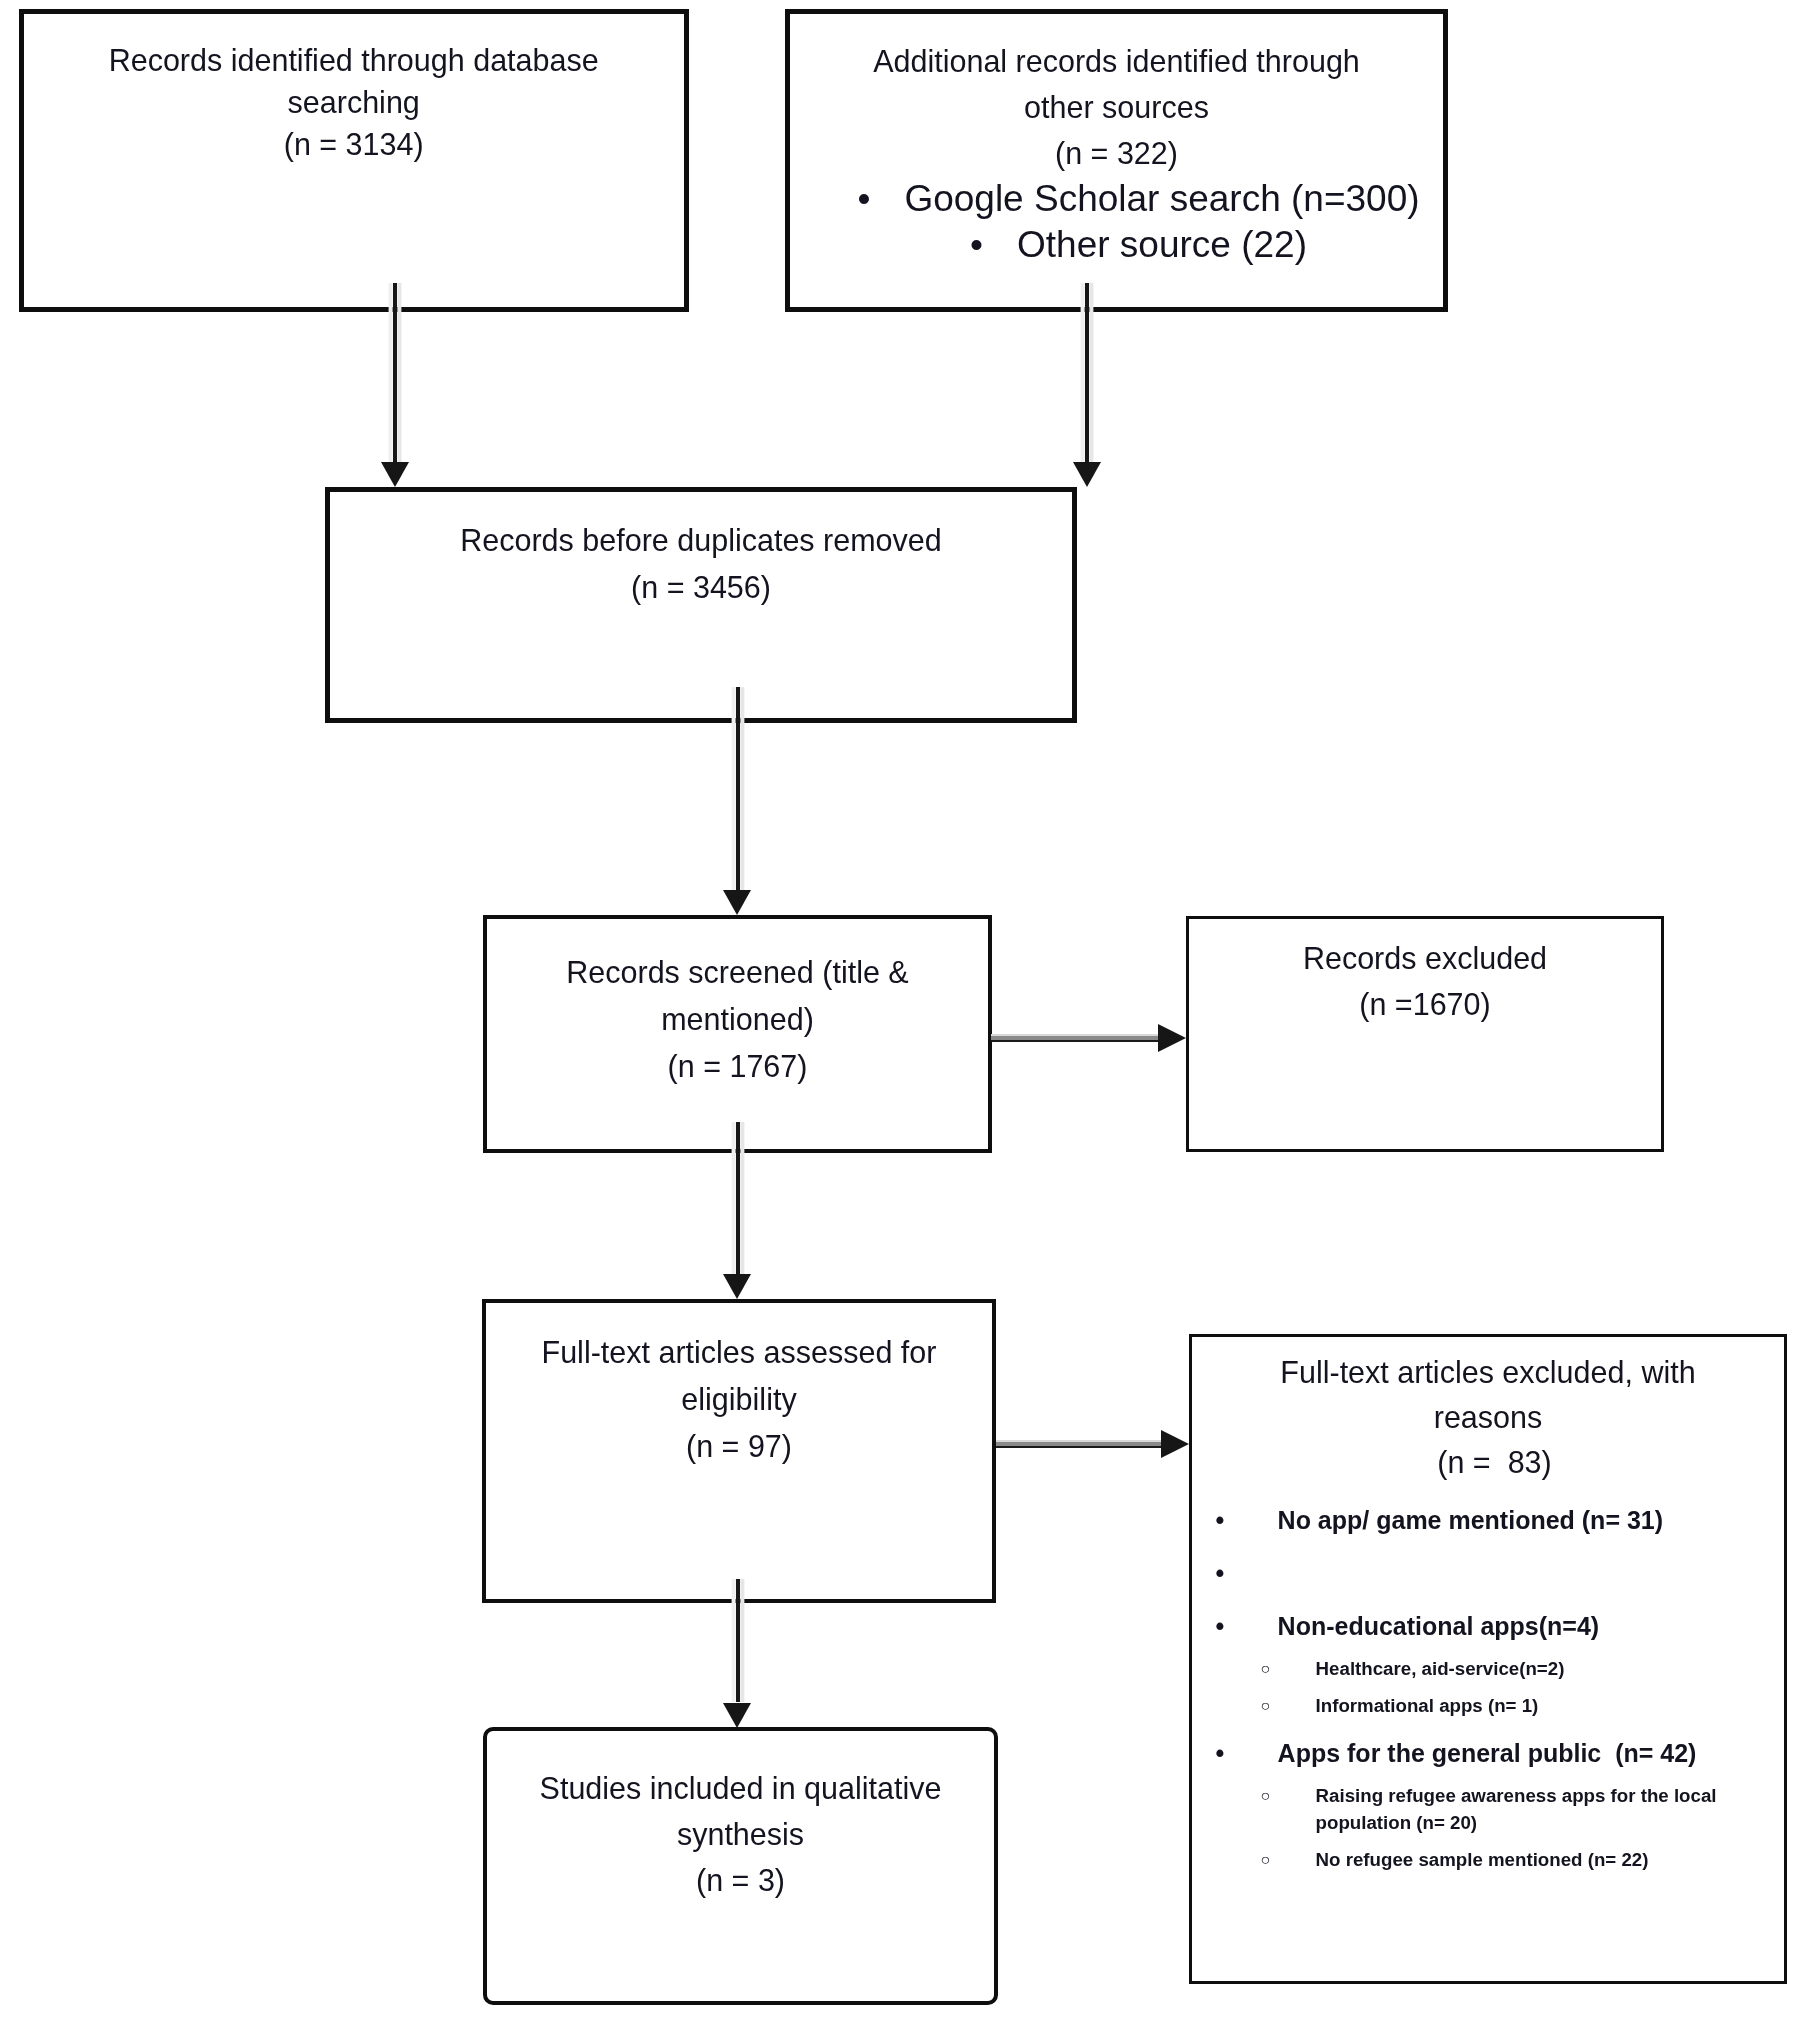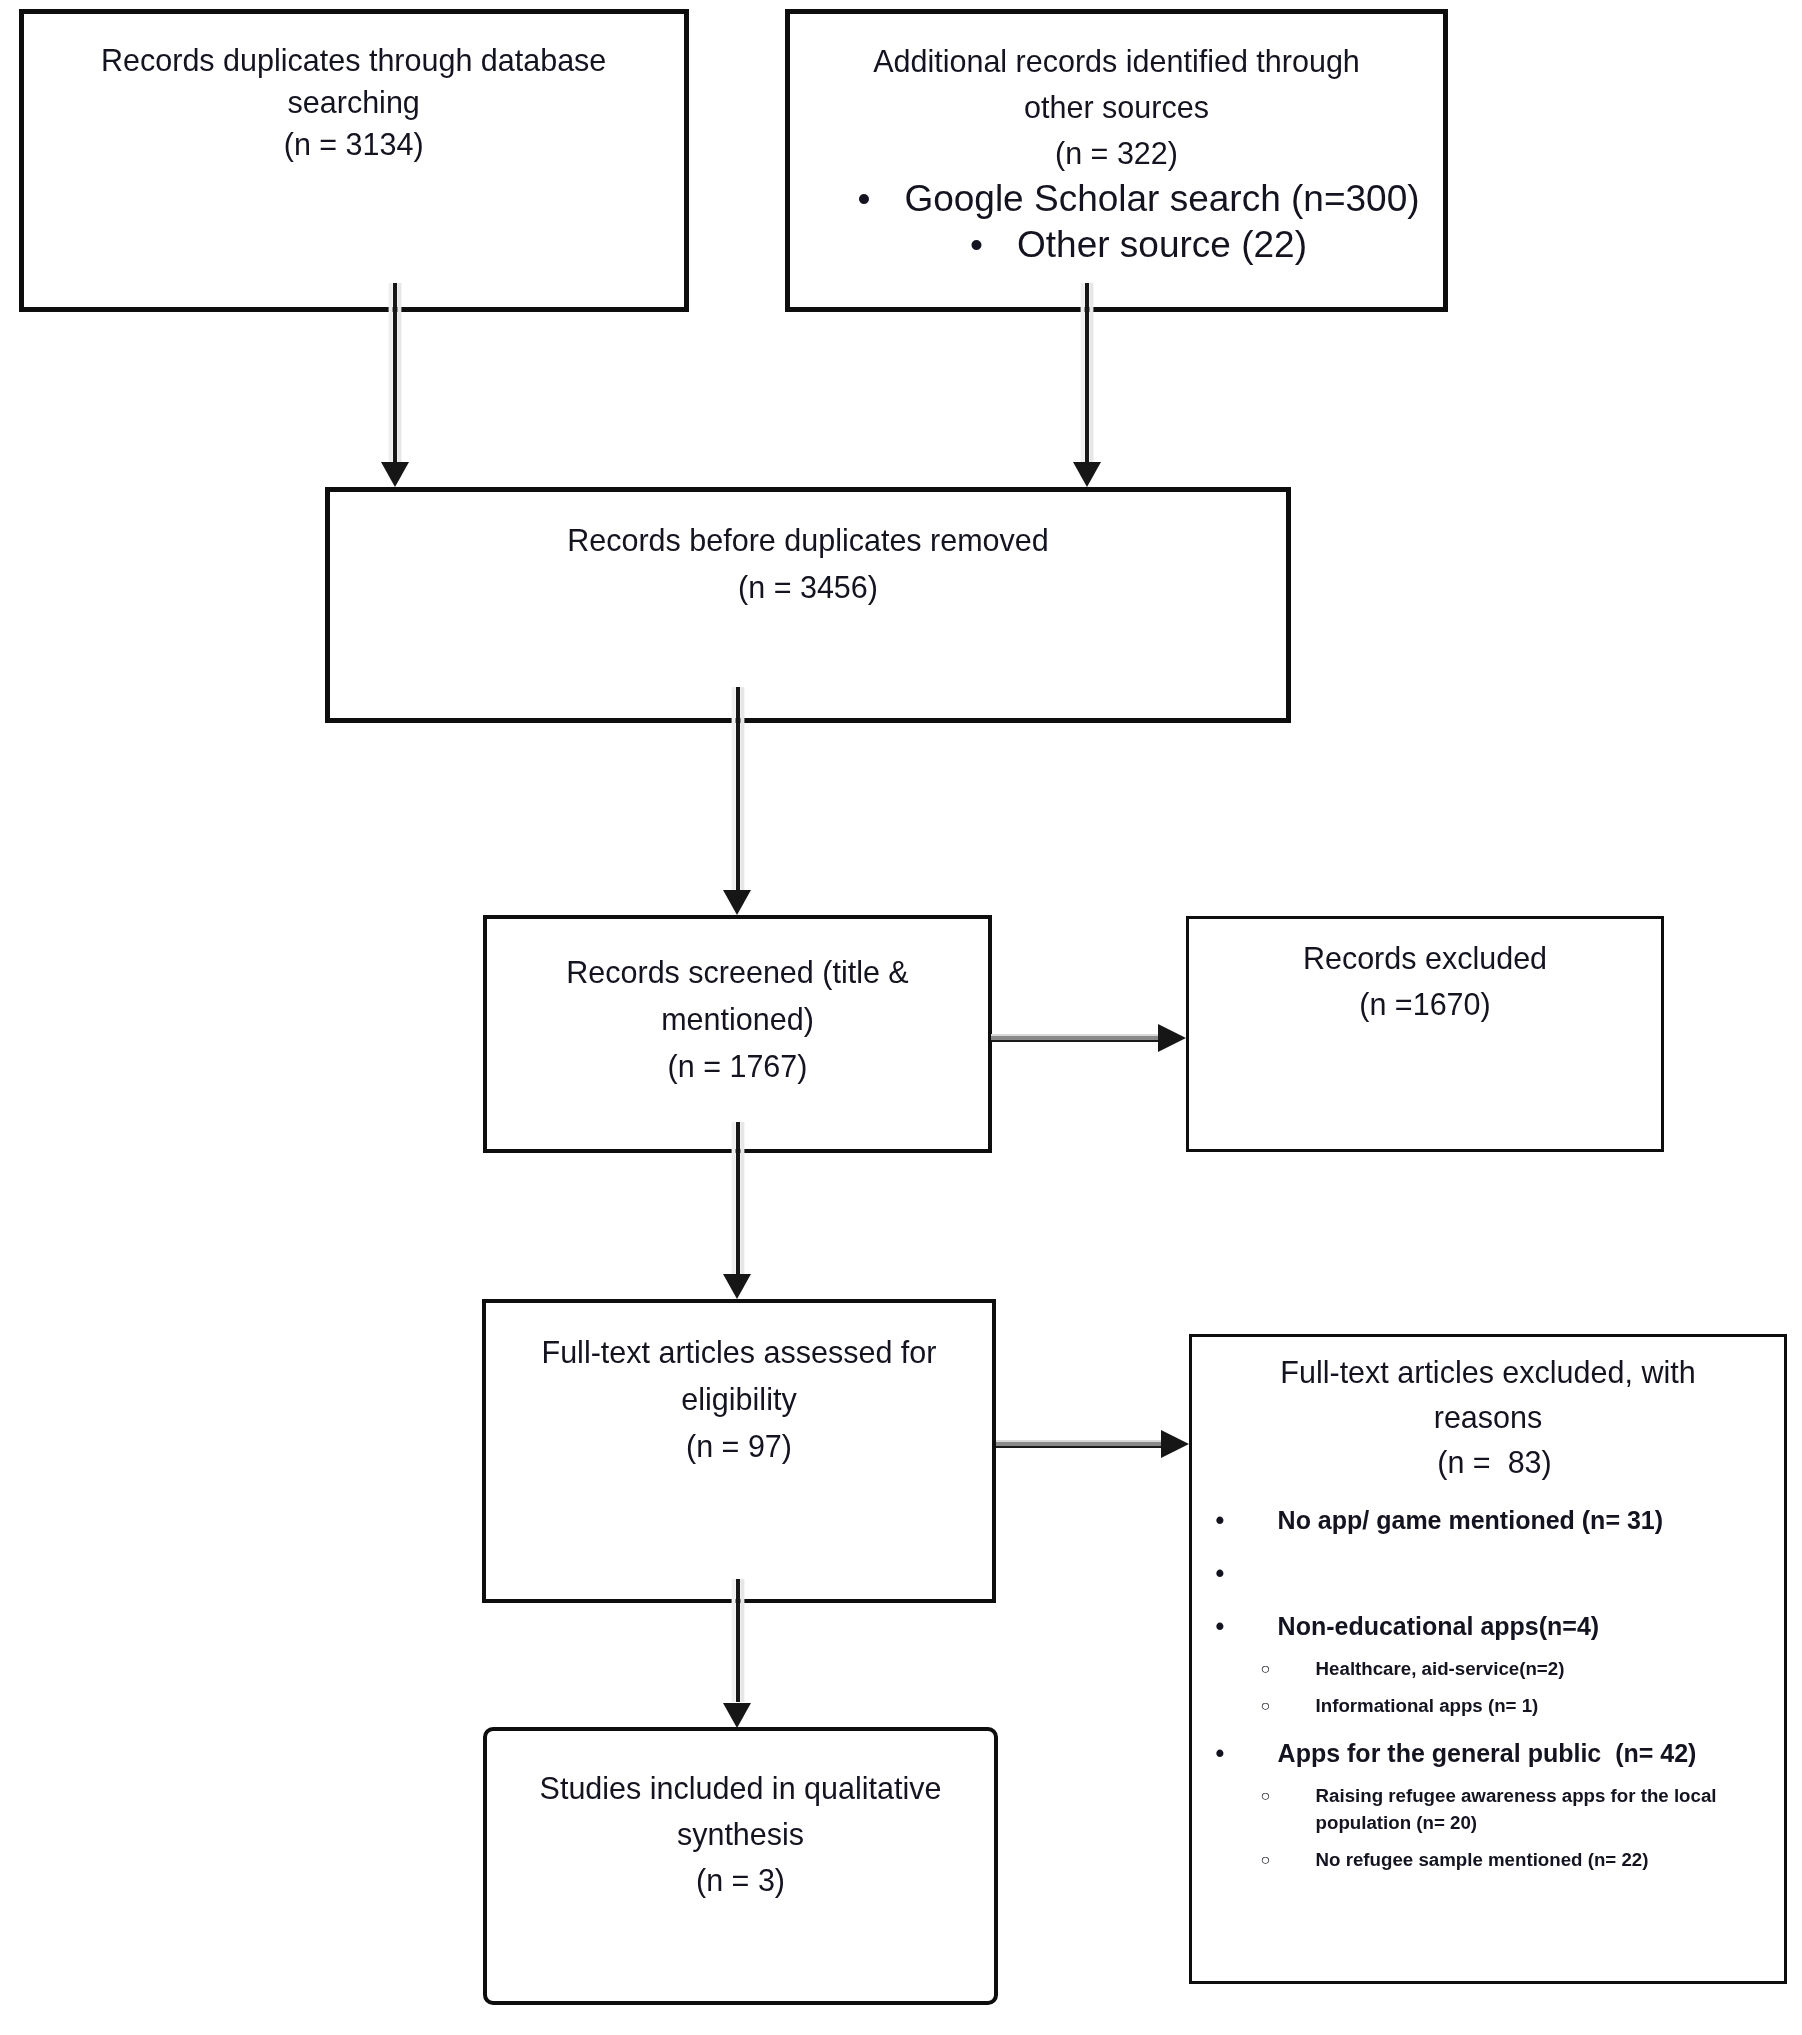--- a/index.html
+++ b/index.html
@@ -77,37 +77,37 @@
     z-index: 6;
   }
 </style>
 </head>
 <body>
 
 <div id="canvas">
 
   <div class="box b1" style="left:18.7px; top:9.3px; width:670px; height:303px; border-width:5.6px; padding-top:25px;">
     <div class="bodytext">
-      <div class="hline">Records duplicates through database</div>
+      <div class="hline">Records identified through database</div>
       <div class="hline">searching</div>
       <div class="hline">(n = 3134)</div>
     </div>
   </div>
 
   <div class="box b2" style="left:785px; top:9.3px; width:663px; height:303px; border-width:5.6px; padding-top:23.6px;">
     <div class="bodytext">
       <div class="hline">Additional records identified through</div>
       <div class="hline">other sources</div>
       <div class="hline">(n = 322)</div>
       <div class="bullet-line"><span class="dot">•</span><span>Google Scholar search (n=300)</span></div>
       <div class="bullet-line"><span class="dot">•</span><span>Other source (22)</span></div>
     </div>
   </div>
 
-  <div class="box b3" style="left:325px; top:487px; width:966px; height:236px; border-width:5px; padding-top:25px;">
+  <div class="box b3" style="left:325px; top:487px; width:752px; height:236px; border-width:5px; padding-top:25px;">
     <div class="bodytext">
       <div class="hline">Records before duplicates removed</div>
       <div class="hline">(n = 3456)</div>
     </div>
   </div>
 
   <div class="box b4" style="left:483px; top:915px; width:509px; height:238px; padding-top:30px;">
     <div class="bodytext">
       <div class="hline">Records screened (title &amp;</div>
       <div class="hline">mentioned)</div>

